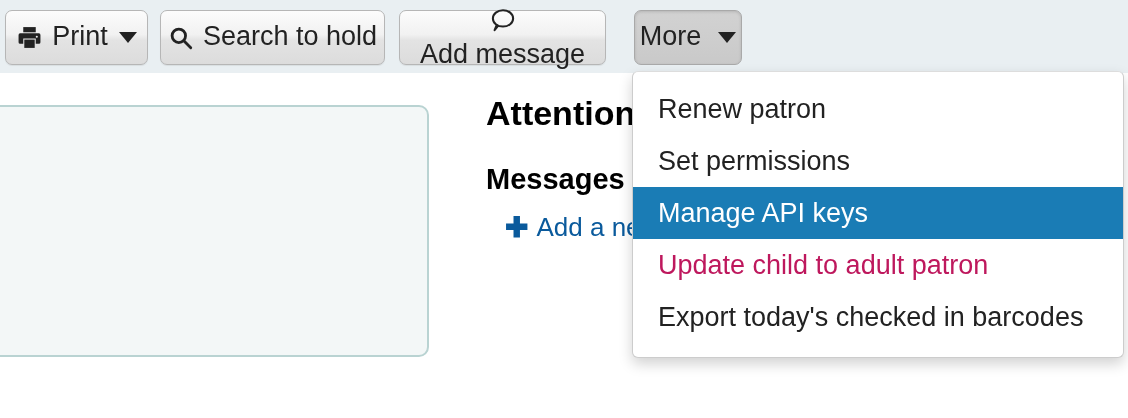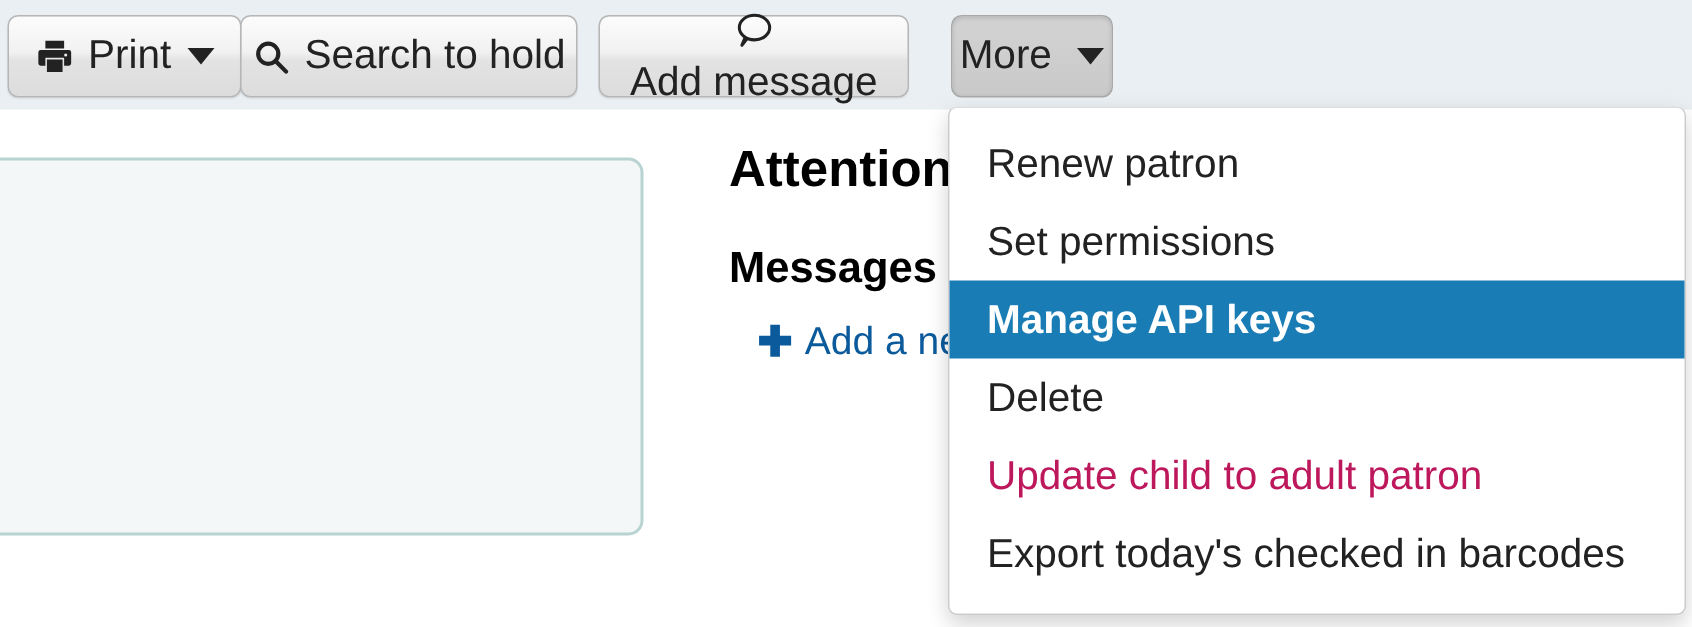--- a/index.html
+++ b/index.html
@@ -54,21 +54,21 @@
     user-select: none;
     white-space: nowrap;
   }
 
   .btn.active {
     background: linear-gradient(to bottom, #d2d2d2 0%, #cecece 50%, #c9c9c9 100%);
     border-color: #a9a9a9;
     box-shadow: inset 0 1px 3px rgba(0,0,0,0.14);
   }
 
-  .btn-print   { left: 5px;   width: 156px; }
+  .btn-print   { left: 5px;   width: 143px; }
   .btn-search  { left: 160px; width: 225px; }
   .btn-message { left: 399px; width: 207px; flex-direction: column; }
   .btn-more    { left: 634px; width: 108px; gap: 15px; }
 
   .btn .label { line-height: 1; position: relative; top: -1px; }
 
   .caret {
     width: 0; height: 0;
     border-left: 9px solid transparent;
     border-right: 9px solid transparent;
@@ -155,21 +155,21 @@
     padding-left: 25px;
     font-size: 27px;
     color: #222222;
     white-space: nowrap;
     cursor: pointer;
     box-sizing: border-box;
   }
   .menu-item.highlighted {
     background: #1a7cb5;
     color: #ffffff;
-    font-weight: bold;
+    font-weight: normal;
   }
   .menu-item.disabled {
     color: #be185d;
     cursor: default;
   }
 </style>
 </head>
 <body>
 
 <div id="page">
@@ -223,18 +223,17 @@
       <span class="label">More</span>
       <span class="caret"></span>
     </div>
 
   </div>
 
   <div class="dropdown">
     <div class="menu-item">Renew patron</div>
     <div class="menu-item">Set permissions</div>
     <div class="menu-item highlighted">Manage API keys</div>
-    <div class="menu-item">Delete</div>
     <div class="menu-item disabled">Update child to adult patron</div>
     <div class="menu-item">Export today's checked in barcodes</div>
   </div>
 
 </div>
 
 </body></html>

